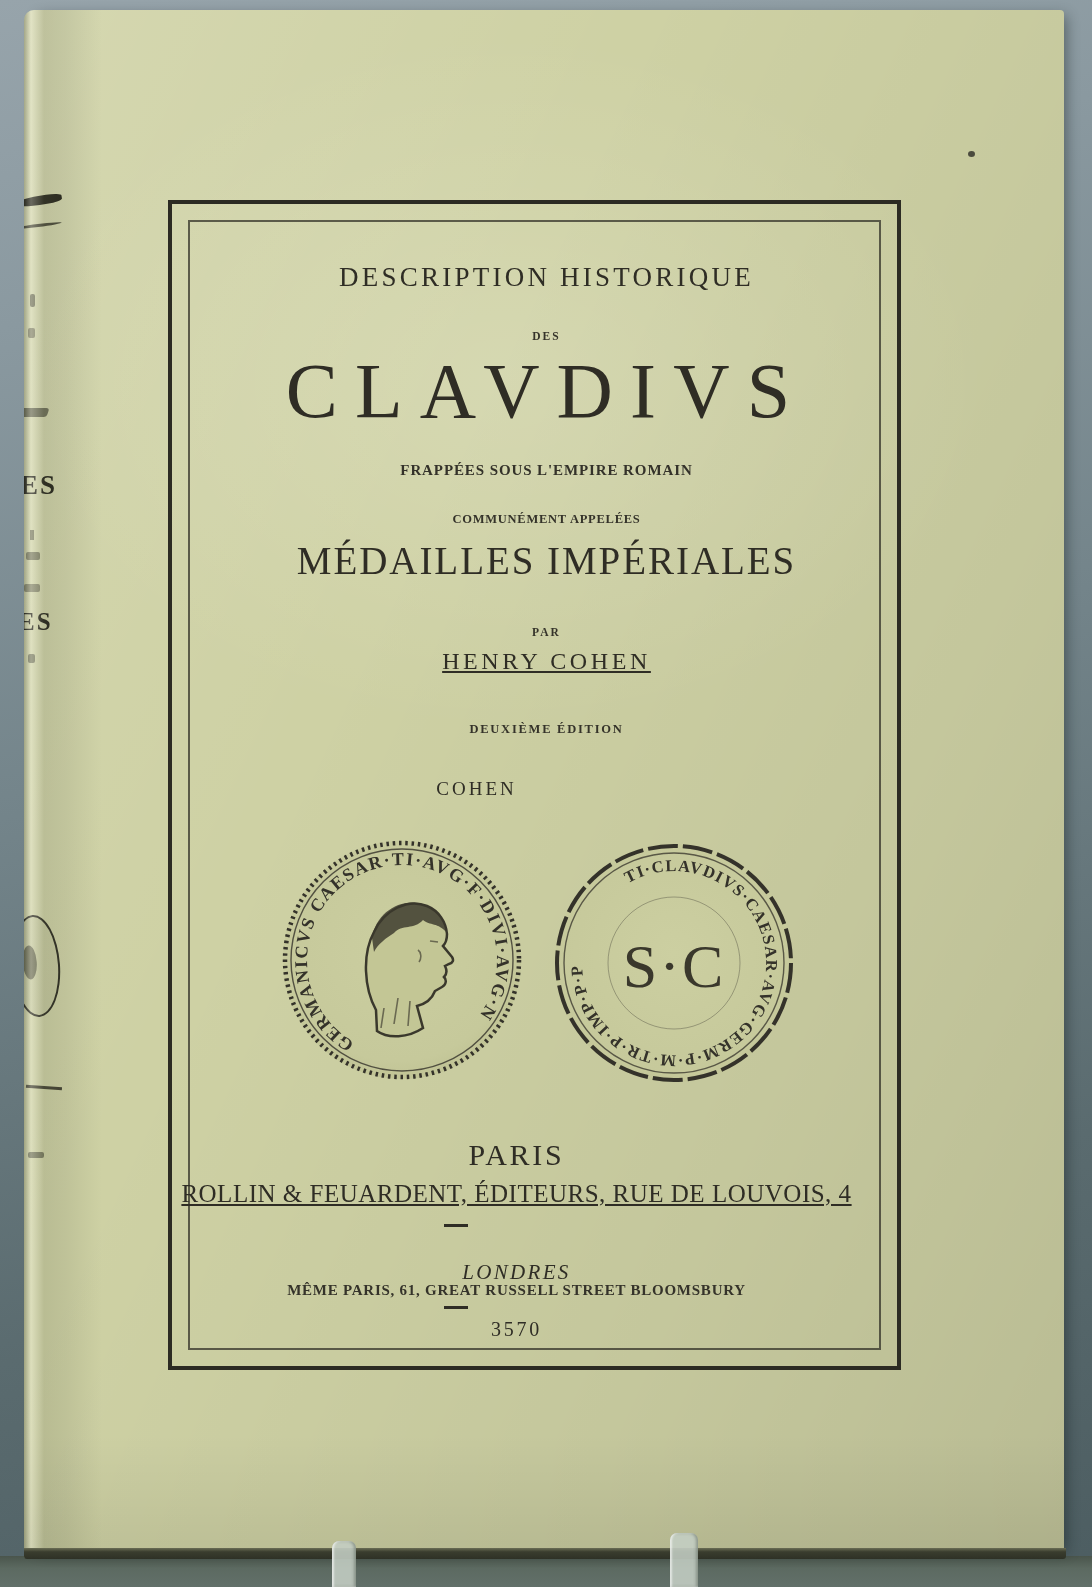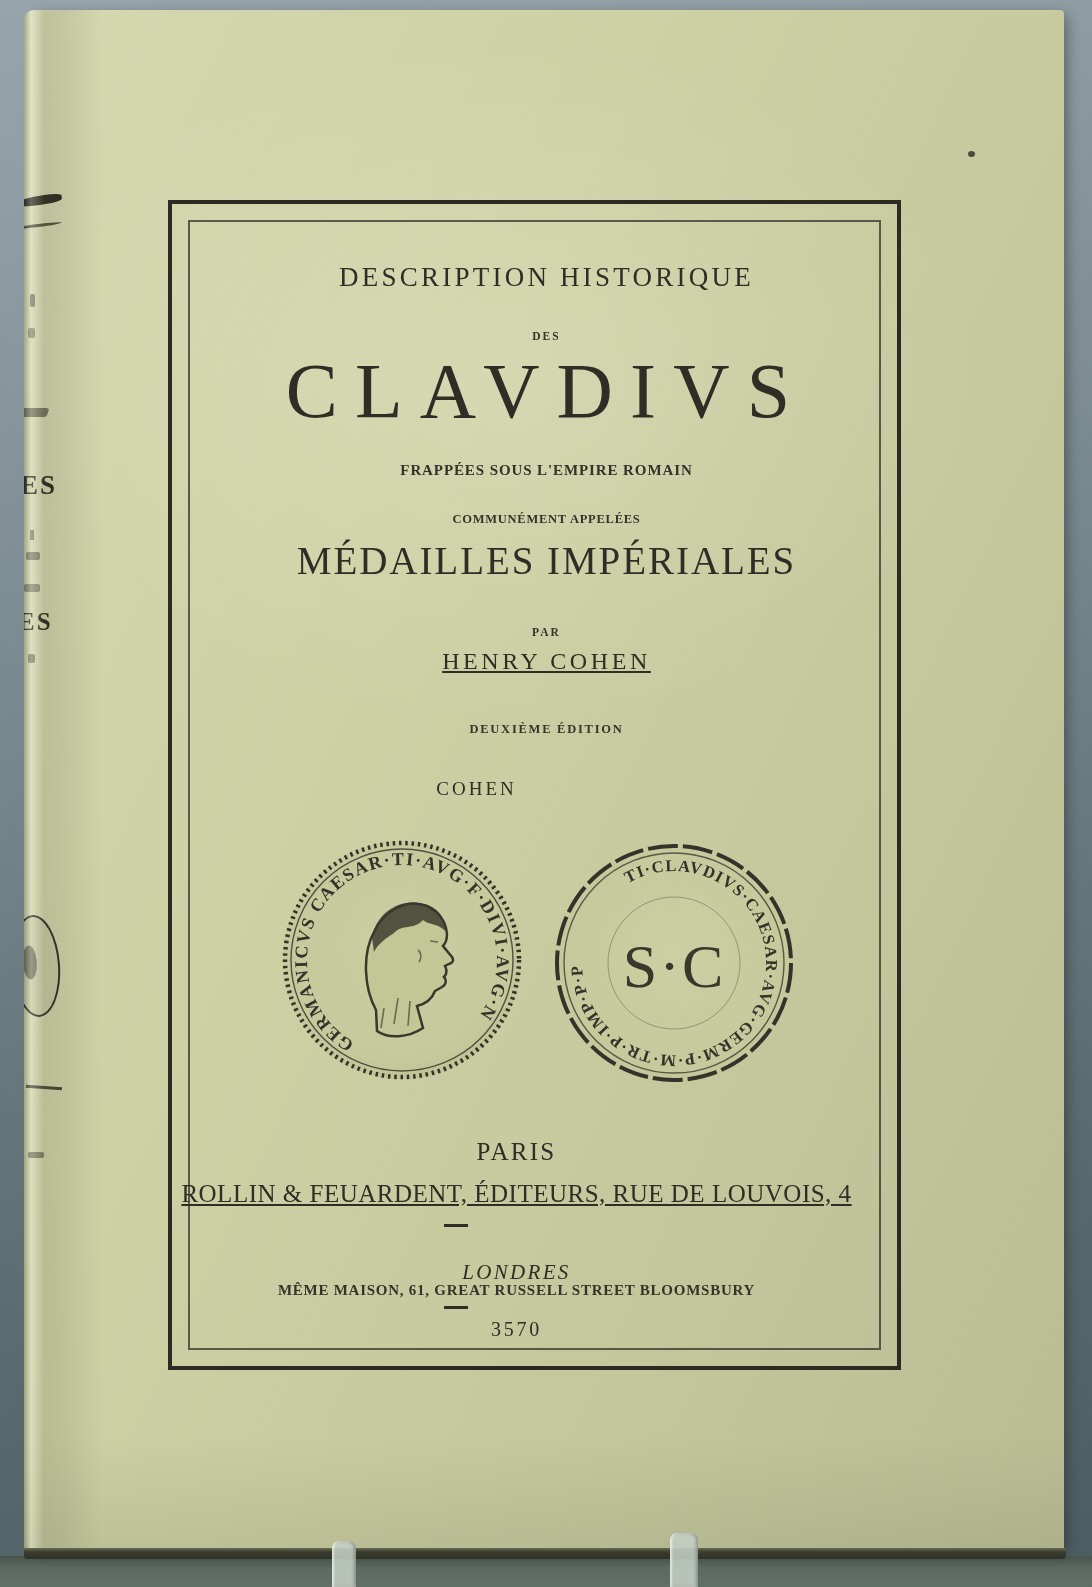--- a/index.html
+++ b/index.html
@@ -30,21 +30,21 @@
   .imprint{transform:translateX(-30px);}
   .t-series{font-size:27px;letter-spacing:.12em;}
   .t-tiny{font-size:11.5px;letter-spacing:.18em;font-weight:bold;color:#35332a;}
   .t-main{font-size:78px;letter-spacing:.22em;}
   .t-sub1{font-size:15px;letter-spacing:.06em;font-weight:bold;color:#34322a;}
   .t-sub2{font-size:12.5px;letter-spacing:.06em;font-weight:bold;color:#35332a;}
   .t-sub3{font-size:39px;letter-spacing:.05em;}
   .t-author{font-size:24px;letter-spacing:.15em;text-decoration:underline;}
   .t-edition{font-size:12.5px;letter-spacing:.14em;font-weight:bold;color:#35332a;}
   .t-tome{font-size:19px;letter-spacing:.16em;transform:translateX(-70px);}
-  .t-paris{font-size:25px;letter-spacing:.09em;}
+  .t-paris{font-size:30px;letter-spacing:.09em;}
   .t-pub{font-size:25px;letter-spacing:.02em;text-decoration:underline;}
   .t-londres{font-size:21px;letter-spacing:.11em;font-style:italic;margin-top:18px;}
   .t-addr{font-size:15px;letter-spacing:.05em;font-weight:bold;color:#35332a;}
   .t-year{font-size:20px;letter-spacing:.14em;}
   .rule{position:absolute;left:50%;width:24px;height:2.5px;background:#2f2d25;transform:translateX(-100px);}
   .speck{position:absolute;left:944px;top:141px;width:7px;height:6px;border-radius:50%;background:#35352d;opacity:.85;}
   .coin{position:absolute;width:244px;height:244px;}
   .coin-obv{left:256px;top:828px;}
   .coin-rev{left:528px;top:831px;}
   
@@ -151,21 +151,21 @@
       <text font-family="Liberation Serif, DejaVu Serif, serif" font-size="16.5" letter-spacing="1.2" fill="#34322a" font-weight="bold">
         <textPath href="#rev-legend-path">TI·CLAVDIVS·CAESAR·AVG·GERM·P·M·TR·P·IMP·P·P</textPath>
       </text>
       <text x="122" y="146" text-anchor="middle" font-family="Liberation Serif, DejaVu Serif, serif" font-size="62" letter-spacing="2" fill="#3a382c">S·C</text>
     </svg>
 
     <div class="row imprint t-paris" style="top:1128px">PARIS</div>
     <div class="row imprint t-pub" style="top:1170px">ROLLIN &amp; FEUARDENT, ÉDITEURS, RUE DE LOUVOIS, 4</div>
     <div class="rule" style="top:1214px"></div>
     <div class="row imprint t-londres" style="top:1232px">LONDRES</div>
-    <div class="row imprint t-addr" style="top:1272px">MÊME MAISON, 61, GREAT RUSSELL STREET BLOOMSBURY</div>
+    <div class="row imprint t-addr" style="top:1272px">MÊME PARIS, 61, GREAT RUSSELL STREET BLOOMSBURY</div>
     <div class="rule" style="top:1296px"></div>
     <div class="row imprint t-year" style="top:1308px">3570</div>
   </div>
 
   <div class="bottom-edge"></div>
   <div class="prong prong1"></div>
   <div class="prong prong2"></div>
 </div>
 
 </body></html>

